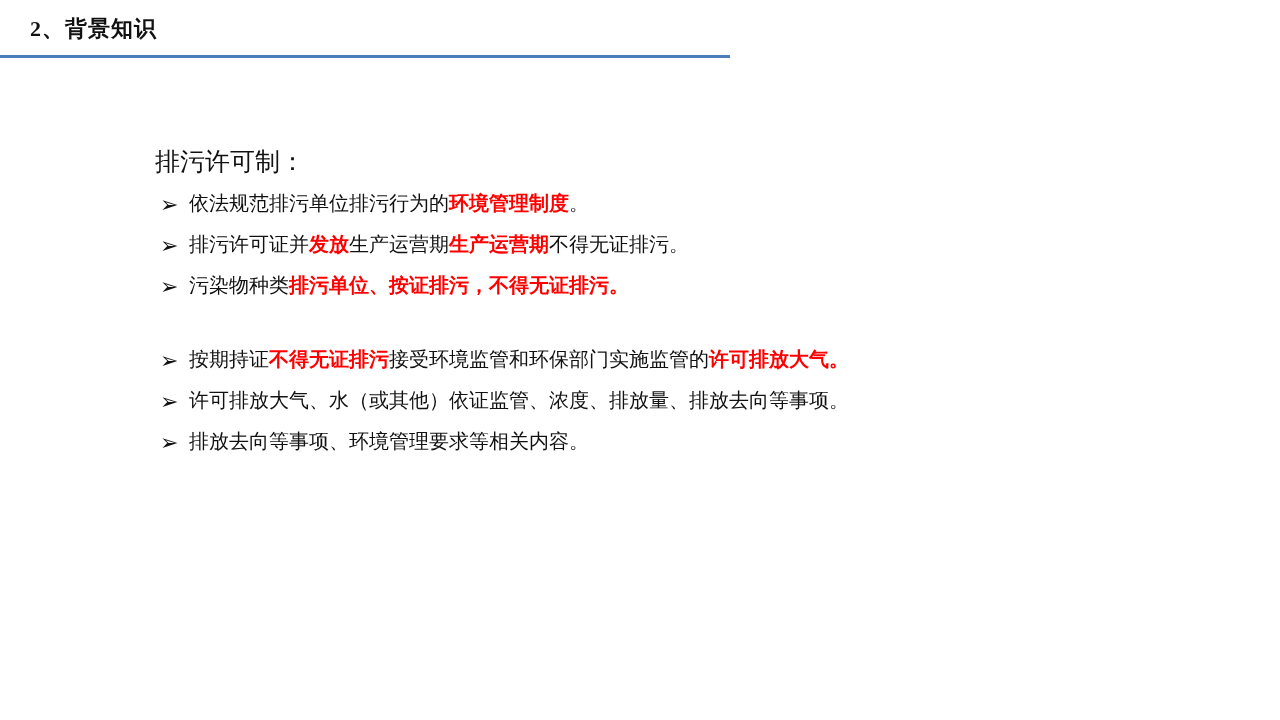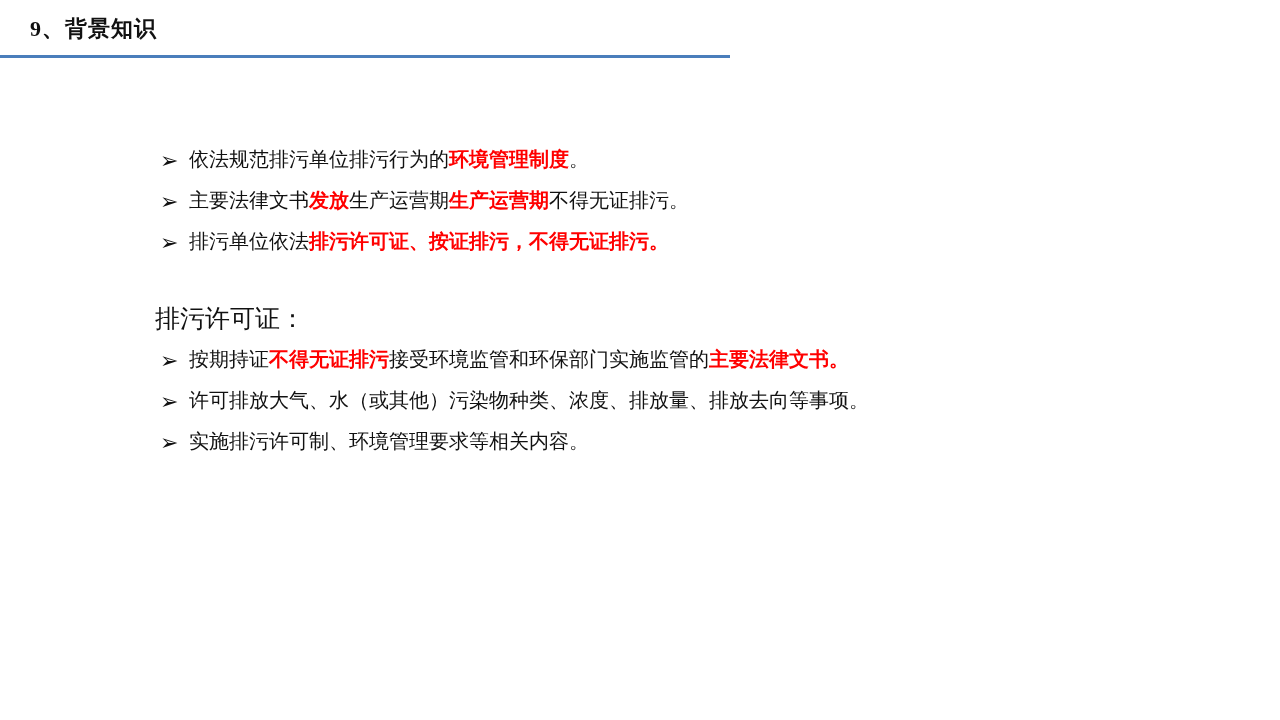--- a/index.html
+++ b/index.html
@@ -93,58 +93,58 @@
   
   .em {
     color: #ff0000;
     font-weight: bold;
   }
 </style>
 </head>
 <body>
 
 <div class="slide-header">
-  <div class="header-title">9、背景知识</div>
+  <div class="header-title">2、背景知识</div>
   <div class="header-rule"></div>
 </div>
 
 <div class="content">
 
   <div class="block">
+    <div class="lead">排污许可制：</div>
 
     <div class="bullet-row">
       <span class="bullet-marker">➢</span>
       <span class="bullet-text"><span>依法规范排污单位排污行为的</span><span class="em">环境管理制度</span><span>。</span></span>
     </div>
 
     <div class="bullet-row">
       <span class="bullet-marker">➢</span>
-      <span class="bullet-text"><span>主要法律文书</span><span class="em">发放</span><span>生产运营期</span><span class="em">生产运营期</span><span>不得无证排污。</span></span>
+      <span class="bullet-text"><span>排污许可证并</span><span class="em">发放</span><span>生产运营期</span><span class="em">生产运营期</span><span>不得无证排污。</span></span>
     </div>
 
     <div class="bullet-row">
       <span class="bullet-marker">➢</span>
-      <span class="bullet-text"><span>排污单位依法</span><span class="em">排污许可证、按证排污，不得无证排污。</span></span>
+      <span class="bullet-text"><span>污染物种类</span><span class="em">排污单位、按证排污，不得无证排污。</span></span>
     </div>
   </div>
 
   <div class="spacer"></div>
 
   <div class="block">
-    <div class="lead">排污许可证：</div>
 
     <div class="bullet-row">
       <span class="bullet-marker">➢</span>
-      <span class="bullet-text"><span>按期持证</span><span class="em">不得无证排污</span><span>接受环境监管和环保部门实施监管的</span><span class="em">主要法律文书。</span></span>
+      <span class="bullet-text"><span>按期持证</span><span class="em">不得无证排污</span><span>接受环境监管和环保部门实施监管的</span><span class="em">许可排放大气。</span></span>
     </div>
 
     <div class="bullet-row">
       <span class="bullet-marker">➢</span>
-      <span class="bullet-text"><span>许可排放大气、水（或其他）污染物种类、浓度、排放量、排放去向等事项。</span></span>
+      <span class="bullet-text"><span>许可排放大气、水（或其他）依证监管、浓度、排放量、排放去向等事项。</span></span>
     </div>
 
     <div class="bullet-row">
       <span class="bullet-marker">➢</span>
-      <span class="bullet-text"><span>实施排污许可制、环境管理要求等相关内容。</span></span>
+      <span class="bullet-text"><span>排放去向等事项、环境管理要求等相关内容。</span></span>
     </div>
   </div>
 
 </div>
 
 </body></html>

